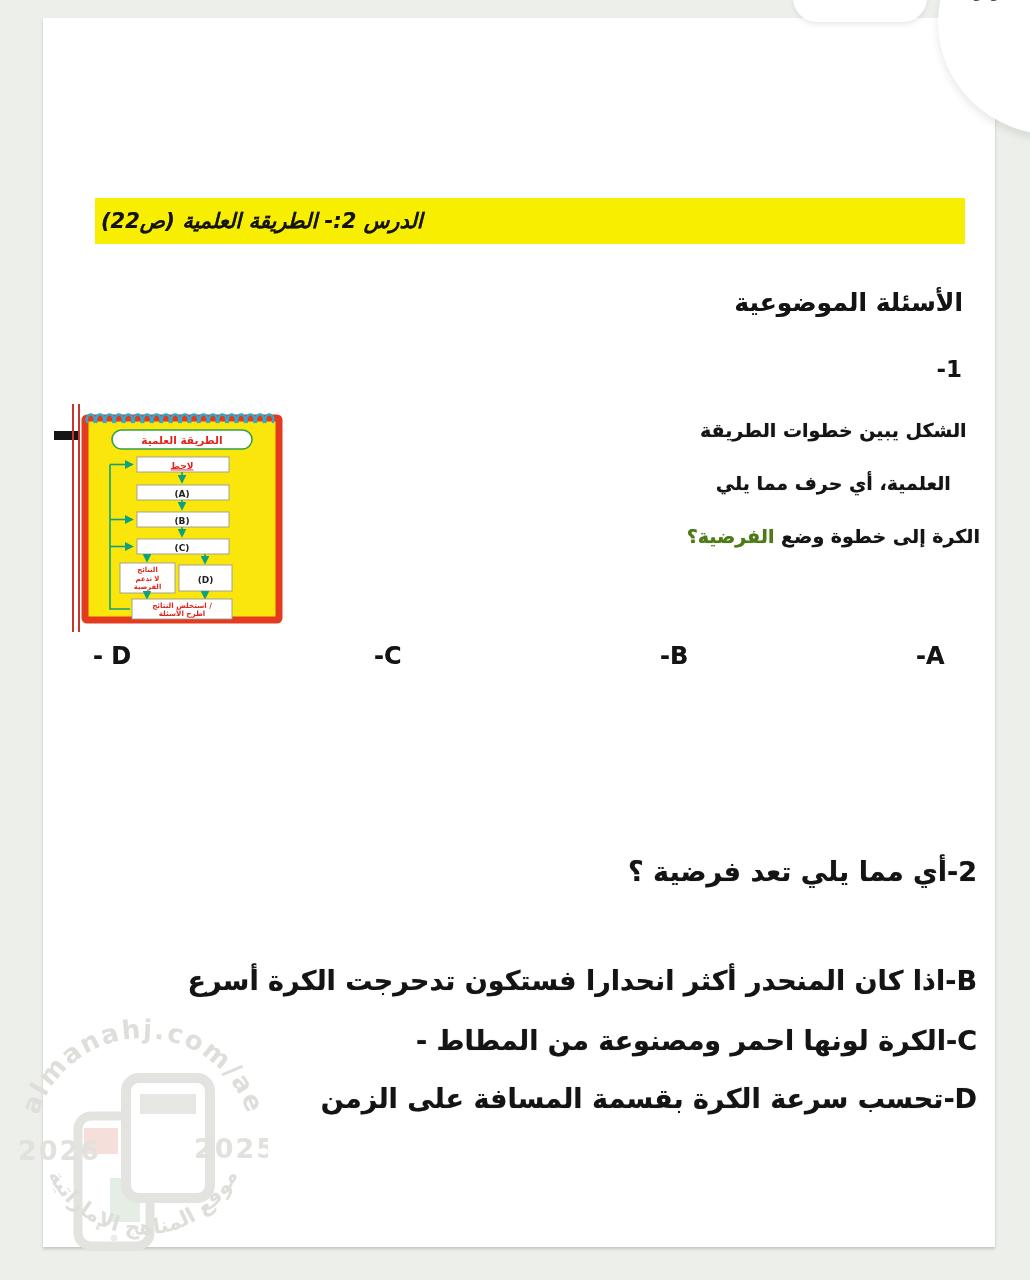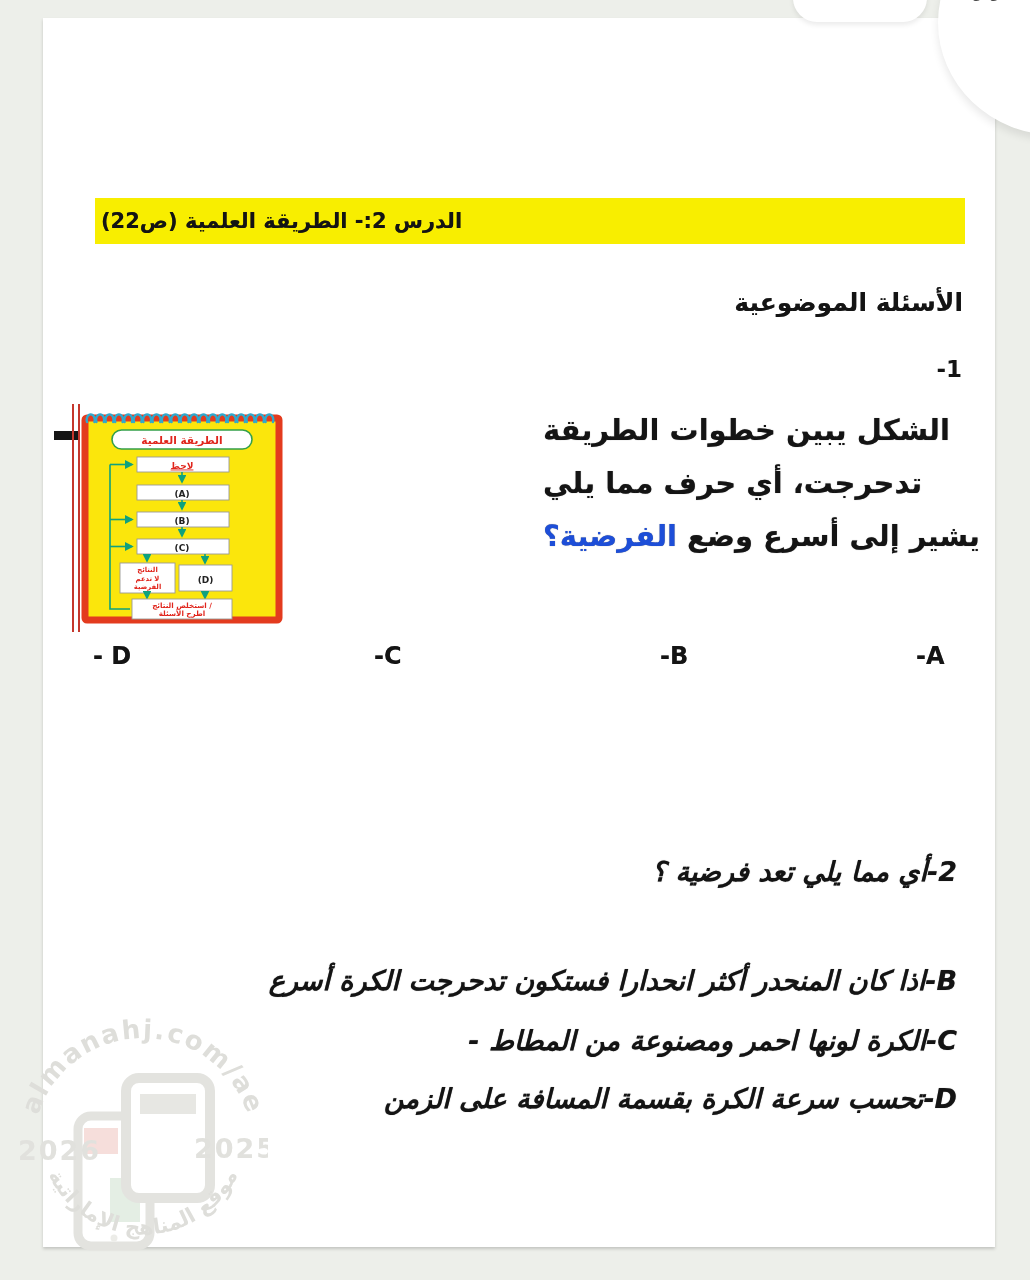--- a/index.html
+++ b/index.html
@@ -21,38 +21,38 @@
   .blob2{position:absolute;left:938px;top:-90px;width:235px;height:225px;background:#fff;
     border-radius:50%;box-shadow:0 5px 8px rgba(0,0,0,.09);}
   .corner-frag{position:absolute;left:972px;top:-14px;font-size:16px;color:#4c4c4c;
     letter-spacing:6px;}
   
   .header-bar{
     position:absolute;left:95px;top:198px;width:870px;height:46px;
     background:#f8ee00;display:flex;justify-content:space-between;align-items:center;
     padding:0 6px;box-sizing:border-box;font-size:21px;
   }
-  .hdr-txt{white-space:nowrap;text-shadow:0 0 .6px rgba(0,0,0,.5);}
+  .hdr-txt{white-space:nowrap;text-shadow:0 0 .6px rgba(0,0,0,.5);font-style:italic;}
   .section-title{position:absolute;right:67px;top:288px;font-size:25px;
     text-shadow:0 0 .6px rgba(0,0,0,.5);}
   .q1-number{position:absolute;right:68px;top:356px;font-size:23px;}
-  .q1-text{position:absolute;right:50px;top:404px;text-align:left;font-size:29px;
+  .q1-text{position:absolute;right:50px;top:404px;text-align:center;font-size:19px;
     line-height:53px;text-shadow:0 0 .8px rgba(0,0,0,.55);}
-  .red{color:#1d4ed8;}
+  .red{color:#4d7c0f;}
   
   .black-dash{position:absolute;left:54px;top:431px;width:25px;height:9px;background:#151515;}
   .red-rule{position:absolute;left:72px;top:404px;height:228px;width:8px;box-sizing:border-box;
     border-left:2.5px solid #c5372c;border-right:2.5px solid #c5372c;}
   .notebook{position:absolute;left:80px;top:402px;width:204px;height:222px;}
   
   .q1opt{position:absolute;top:642px;font-size:24px;white-space:pre;
     text-shadow:0 0 .6px rgba(0,0,0,.5);}
   
-  .q2line{position:absolute;right:73px;font-size:27px;white-space:nowrap;direction:rtl;
-    text-shadow:0 0 .8px rgba(0,0,0,.55);font-style:italic;}
+  .q2line{position:absolute;right:53px;font-size:27px;white-space:nowrap;direction:rtl;
+    text-shadow:0 0 .8px rgba(0,0,0,.55);}
   .latin{direction:ltr;unicode-bidi:isolate;display:inline-block;}
   .latin.gap{margin-left:12px;}
   .q2line .sp{margin-left:8px;}
   
   .watermark{position:absolute;left:18px;top:1008px;width:250px;height:272px;}
 </style>
 </head>
 <body>
 
 <div class="canvas">
@@ -65,22 +65,22 @@
 
   <div class="header-bar">
     <span class="hdr-txt" dir="rtl">الدرس 2:- الطريقة العلمية (ص22)</span>
   </div>
 
   <div class="section-title" dir="rtl">الأسئلة الموضوعية</div>
   <div class="q1-number latin">-1</div>
 
   <div class="q1-text" dir="rtl">
     <div>الشكل يبين خطوات الطريقة</div>
-    <div>تدحرجت، أي حرف مما يلي</div>
-    <div><span>يشير إلى أسرع وضع</span> <span class="red">الفرضية؟</span></div>
+    <div>العلمية، أي حرف مما يلي</div>
+    <div><span>الكرة إلى خطوة وضع</span> <span class="red">الفرضية؟</span></div>
   </div>
 
   <div class="black-dash"></div>
   <div class="red-rule"></div>
 
   <div class="notebook">
     <svg width="204" height="222" viewBox="0 0 204 222">
       <defs>
         <marker id="ah" viewBox="0 0 10 10" refX="8" refY="5" markerWidth="5.5" markerHeight="5.5" orient="auto-start-reverse">
           <path d="M0,0 L10,5 L0,10 z" fill="#0fa17e"></path>

